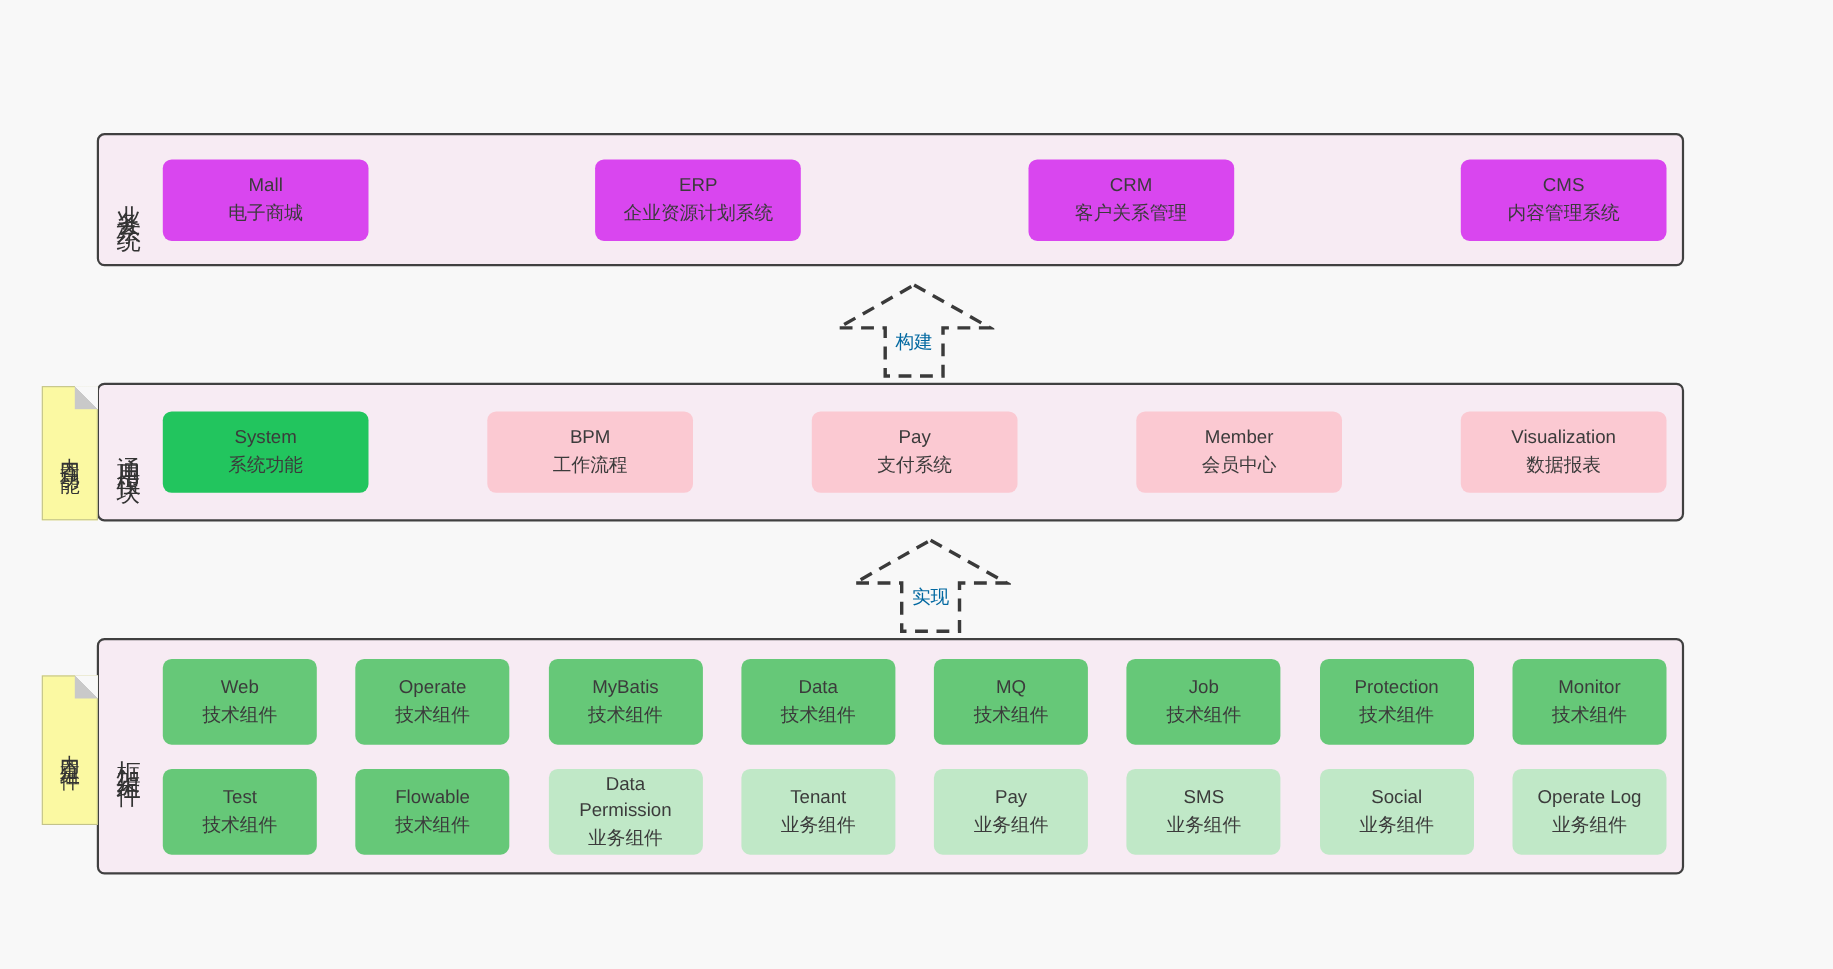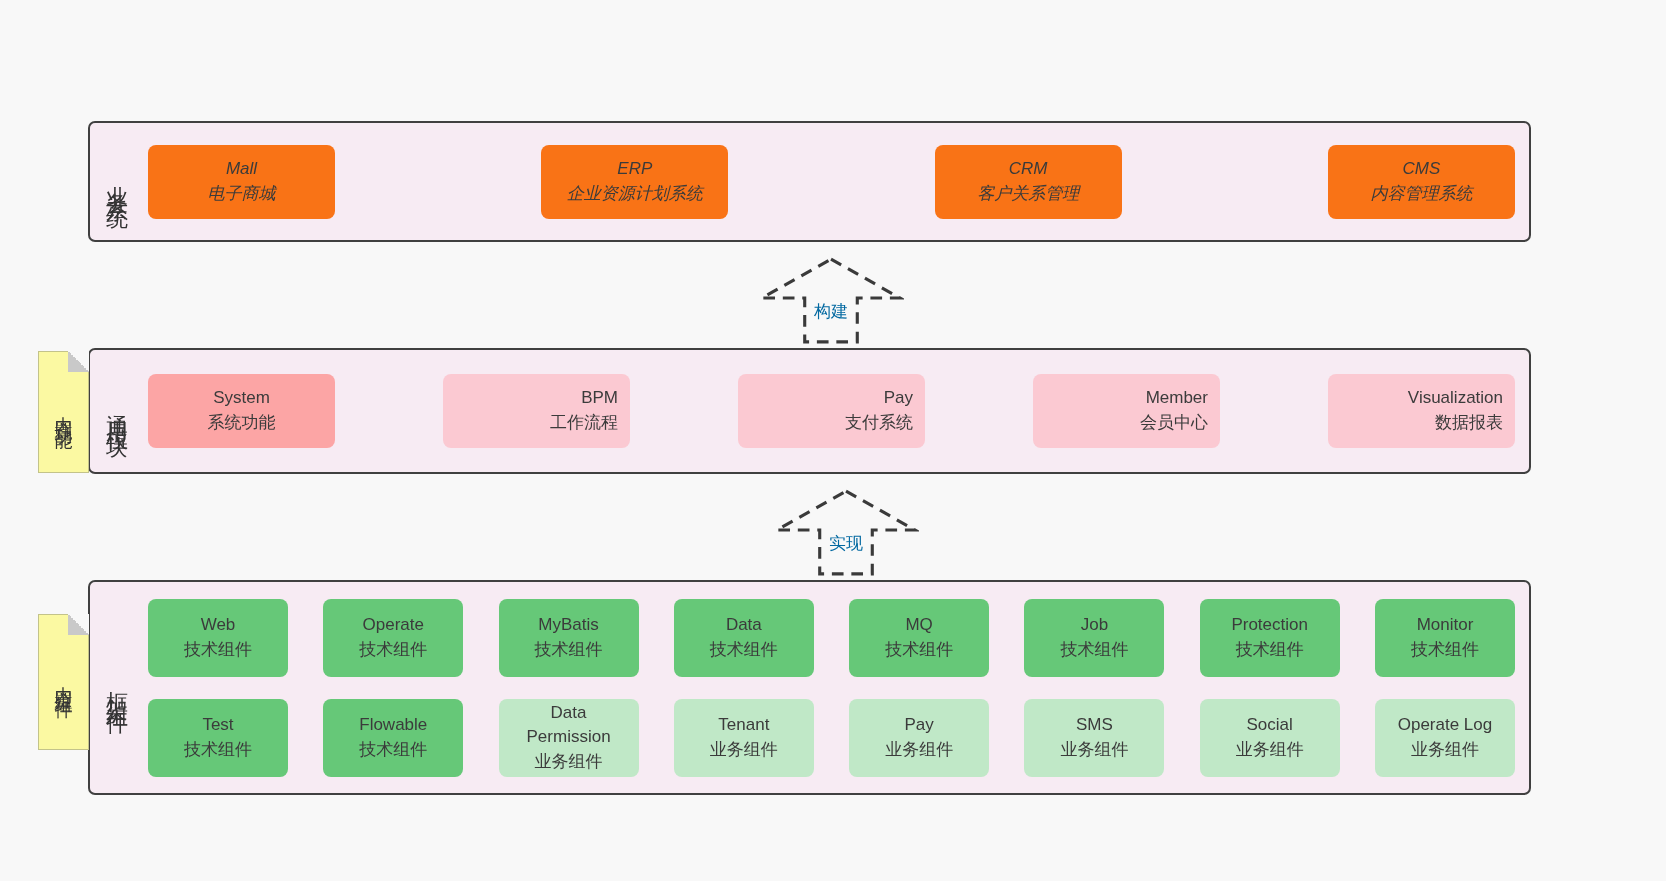--- a/index.html
+++ b/index.html
@@ -46,23 +46,23 @@
     display: flex; flex-direction: column; align-items: center; justify-content: center;
     border-radius: 8px;
     text-align: center;
     font-size: 17px;
     line-height: 1.45;
     color: #3b3b3b;
     padding: 4px 12px;
   }
   .box-lg { width: 187px; height: 74px; }
   .box-sm { width: 140px; height: 78px; }
-  .box[data-variant="blue"]        { background: #f97316; font-style: italic; }
-  .box[data-variant="red"]         { background: #fca5a5; }
-  .box[data-variant="pink"]        { background: #fbc9d2; align-items: flex-end; }
+  .box[data-variant="blue"]        { background: #d946ef; }
+  .box[data-variant="red"]         { background: #22c55e; }
+  .box[data-variant="pink"]        { background: #fbc9d2; }
   .box[data-variant="green"]       { background: #66c878; }
   .box[data-variant="light-green"] { background: #c0e8c7; }
 
   
   .note {
     position: absolute;
     width: 51px;
     background: #fbf9a2;
     border: 1px solid #c3c38a;
     display: flex; align-items: center; justify-content: center;

